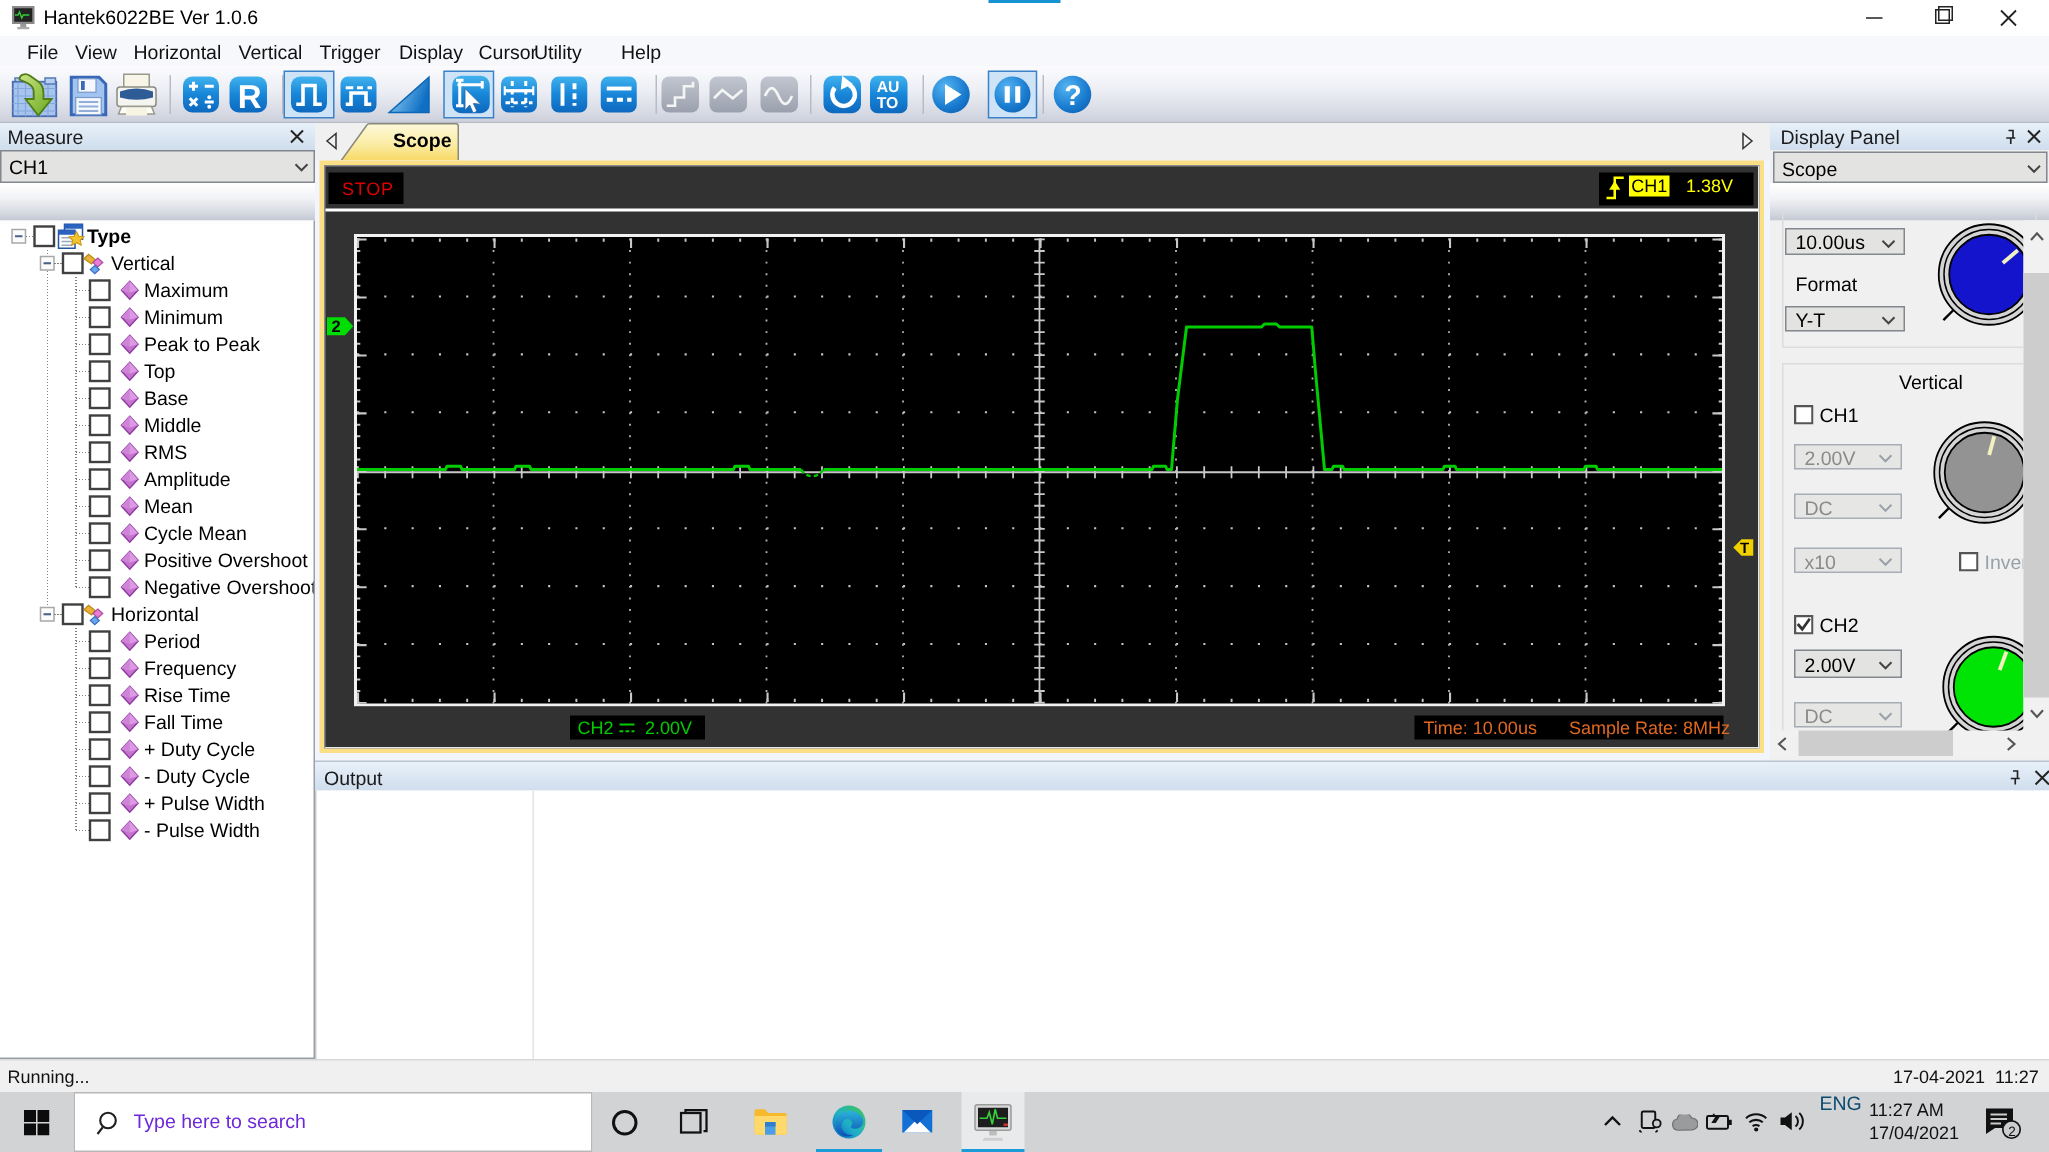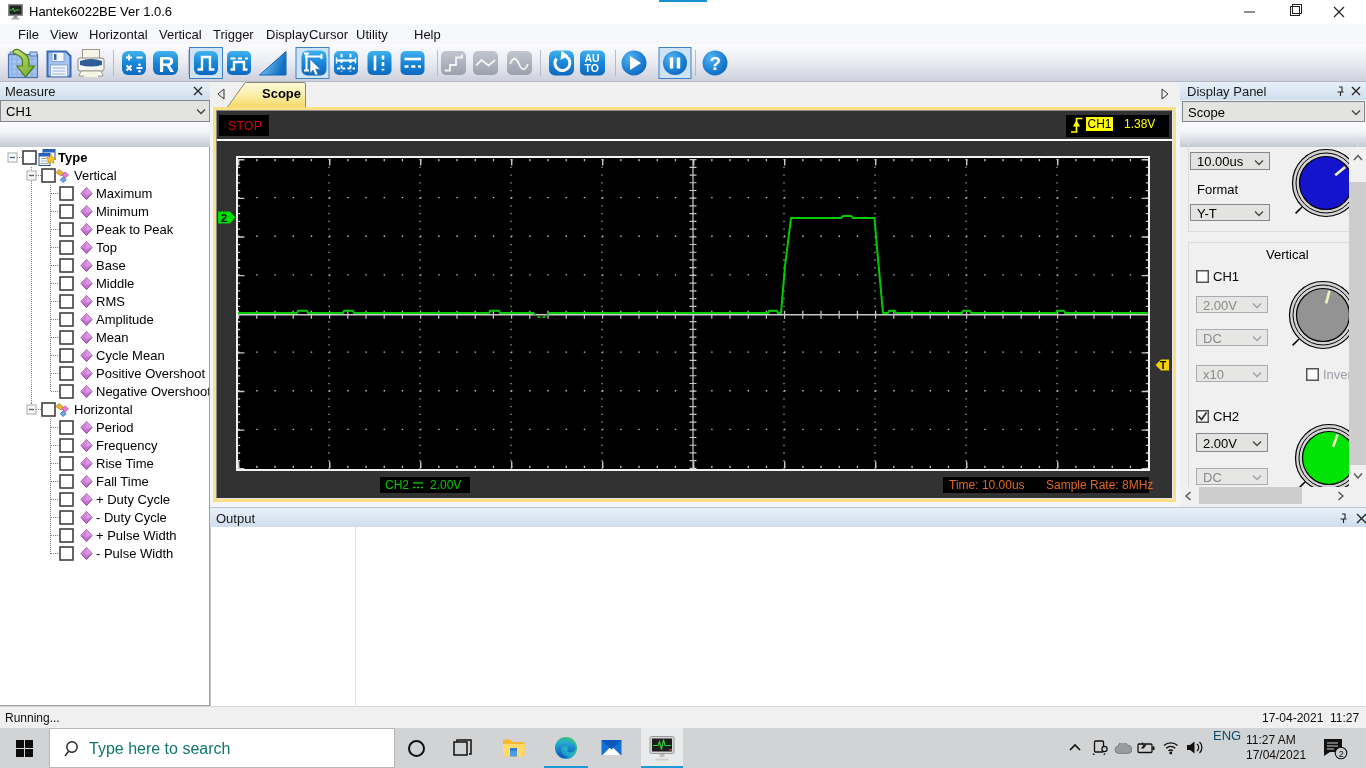--- a/index.html
+++ b/index.html
@@ -49,21 +49,21 @@
     </svg>
   </div>
 
   <div class="abs" id="menubar">
     <span class="menu-item" style="left:18px;">File</span>
     <span class="menu-item" style="left:50px;">View</span>
     <span class="menu-item" style="left:89px;">Horizontal</span>
     <span class="menu-item" style="left:159px;">Vertical</span>
     <span class="menu-item" style="left:213px;">Trigger</span>
     <span class="menu-item" style="left:266px;">Display</span>
-    <span class="menu-item" style="left:309px;text-align:center;">Cursor</span>
+    <span class="menu-item" style="left:319px;text-align:center;">Cursor</span>
     <span class="menu-item" style="left:356px;">Utility</span>
     <span class="menu-item" style="left:414px;text-align:right;">Help</span>
   </div>
 
   <div class="abs" id="toolbar">
     <div class="tsep" style="left:113px;"></div>
     <div class="tsep" style="left:188px;"></div>
     <div class="tsep" style="left:298px;"></div>
     <div class="tsep" style="left:437px;"></div>
     <div class="tsep" style="left:540px;"></div>
@@ -625,21 +625,21 @@
         <rect x="0" y="0" width="8" height="8" fill="#0c0c0c"></rect>
         <rect x="9" y="0" width="8" height="8" fill="#0c0c0c"></rect>
         <rect x="0" y="9" width="8" height="8" fill="#0c0c0c"></rect>
         <rect x="9" y="9" width="8" height="8" fill="#0c0c0c"></rect>
       </svg>
 <div class="abs" style="left:49px; top:728px; width:346px; height:40px; background:#ffffff; border:1px solid #b8b8b8; top:0px;">
         <svg class="abs" style="left:14px; top:11px;" width="18" height="18" viewBox="0 0 18 18">
           <circle cx="8" cy="7" r="5.2" fill="none" stroke="#1f1f1f" stroke-width="1.4"></circle>
           <line x1="4.5" y1="11.5" x2="1" y2="16" stroke="#1f1f1f" stroke-width="1.4"></line>
         </svg>
-        <span class="abs" style="left:39px; top:11px; font-size:16px; color:#0f766e;">Type here to search</span>
+        <span class="abs" style="left:39px; top:11px; font-size:13px; color:#6d28d9;">Type here to search</span>
       </div>
 <svg class="abs" style="left:407px; top:739px; top:11px; left:407px;" width="19" height="19">
         <circle cx="9.5" cy="9.5" r="7.5" fill="none" stroke="#111" stroke-width="2"></circle>
       </svg>
 <svg class="abs" style="left:453px; top:11px;" width="19" height="19" viewBox="0 0 19 19">
         <rect x="1" y="3" width="13" height="13" fill="none" stroke="#111" stroke-width="1.5"></rect>
         <path d="M4 3 V1 H18 V15 H16" fill="none" stroke="#111" stroke-width="1.5"></path>
       </svg>
 <svg class="abs" style="left:502px; top:10px;" width="23" height="20" viewBox="0 0 23 20">
         <path d="M1 3 Q1 1.5 2.5 1.5 H8 L10 4 H21 Q22.5 4 22.5 5.5 V17 Q22.5 18.5 21 18.5 H2.5 Q1 18.5 1 17 Z" fill="#f7b92c"></path>

